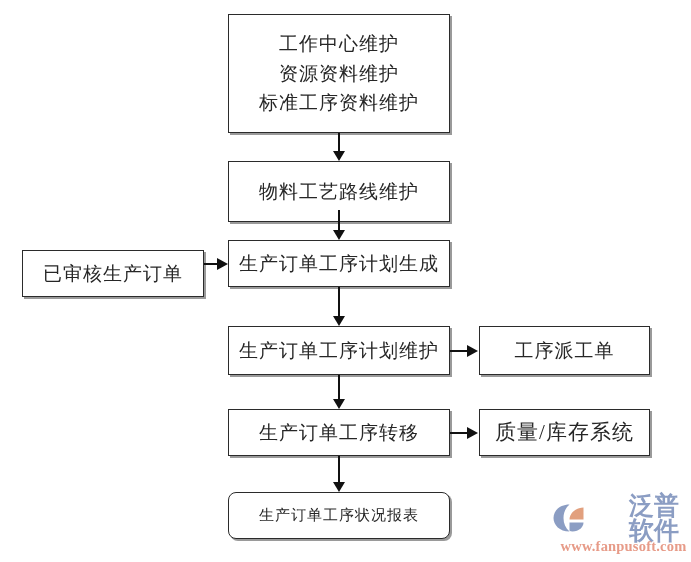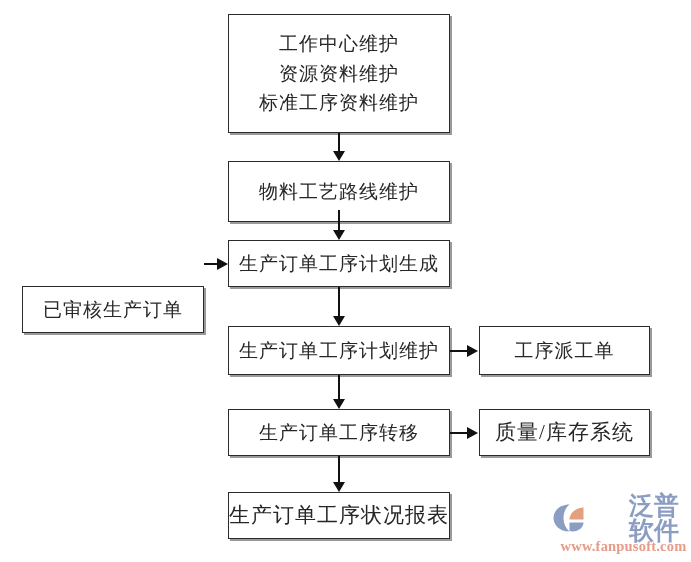--- a/index.html
+++ b/index.html
@@ -40,22 +40,22 @@
   .node .line {
     display: block;
   }
 
   
   #node-base      { left: 228px; top: 14px;  width: 222px; height: 119px; font-size: 19px; }
   #node-route     { left: 228px; top: 161px; width: 222px; height: 61px;  font-size: 19px; }
   #node-plan-gen  { left: 228px; top: 240px; width: 222px; height: 47px;  font-size: 19px; }
   #node-plan-mnt  { left: 228px; top: 326px; width: 222px; height: 49px;  font-size: 19px; }
   #node-transfer  { left: 228px; top: 409px; width: 222px; height: 47px;  font-size: 19px; }
-  #node-report    { left: 228px; top: 492px; width: 222px; height: 47px;  font-size: 21px; }
-  #node-approved  { left: 22px;  top: 250px; width: 182px; height: 47px;  font-size: 19px; margin-top: 36px; }
+  #node-report    { left: 228px; top: 492px; width: 222px; height: 47px;  font-size: 15px; border-radius: 8px; }
+  #node-approved  { left: 22px;  top: 250px; width: 182px; height: 47px;  font-size: 19px; }
   #node-dispatch  { left: 479px; top: 326px; width: 171px; height: 49px;  font-size: 19px; }
   #node-quality   { left: 479px; top: 409px; width: 171px; height: 47px;  font-size: 21px; }
 
   
   .conn {
     position: absolute;
     background: #111111;
   }
   .conn-v { width: 2px; }
   .conn-h { height: 2px; }

